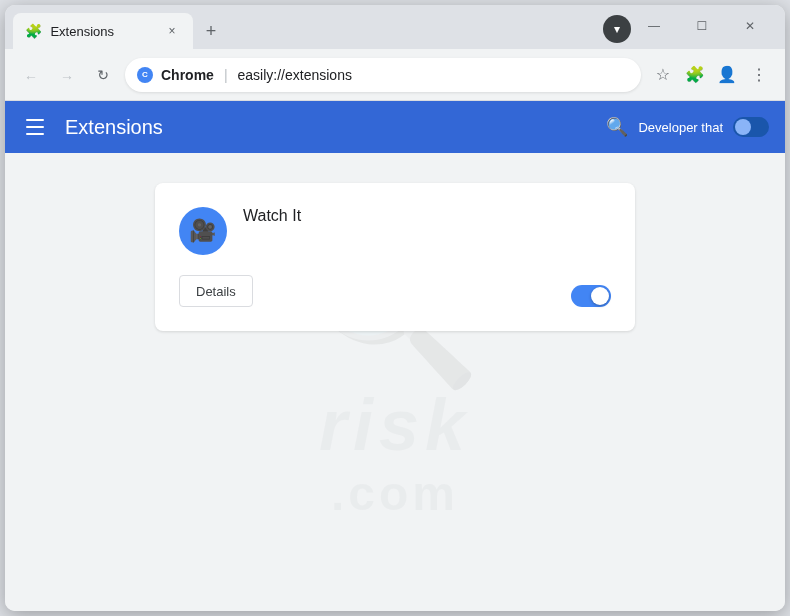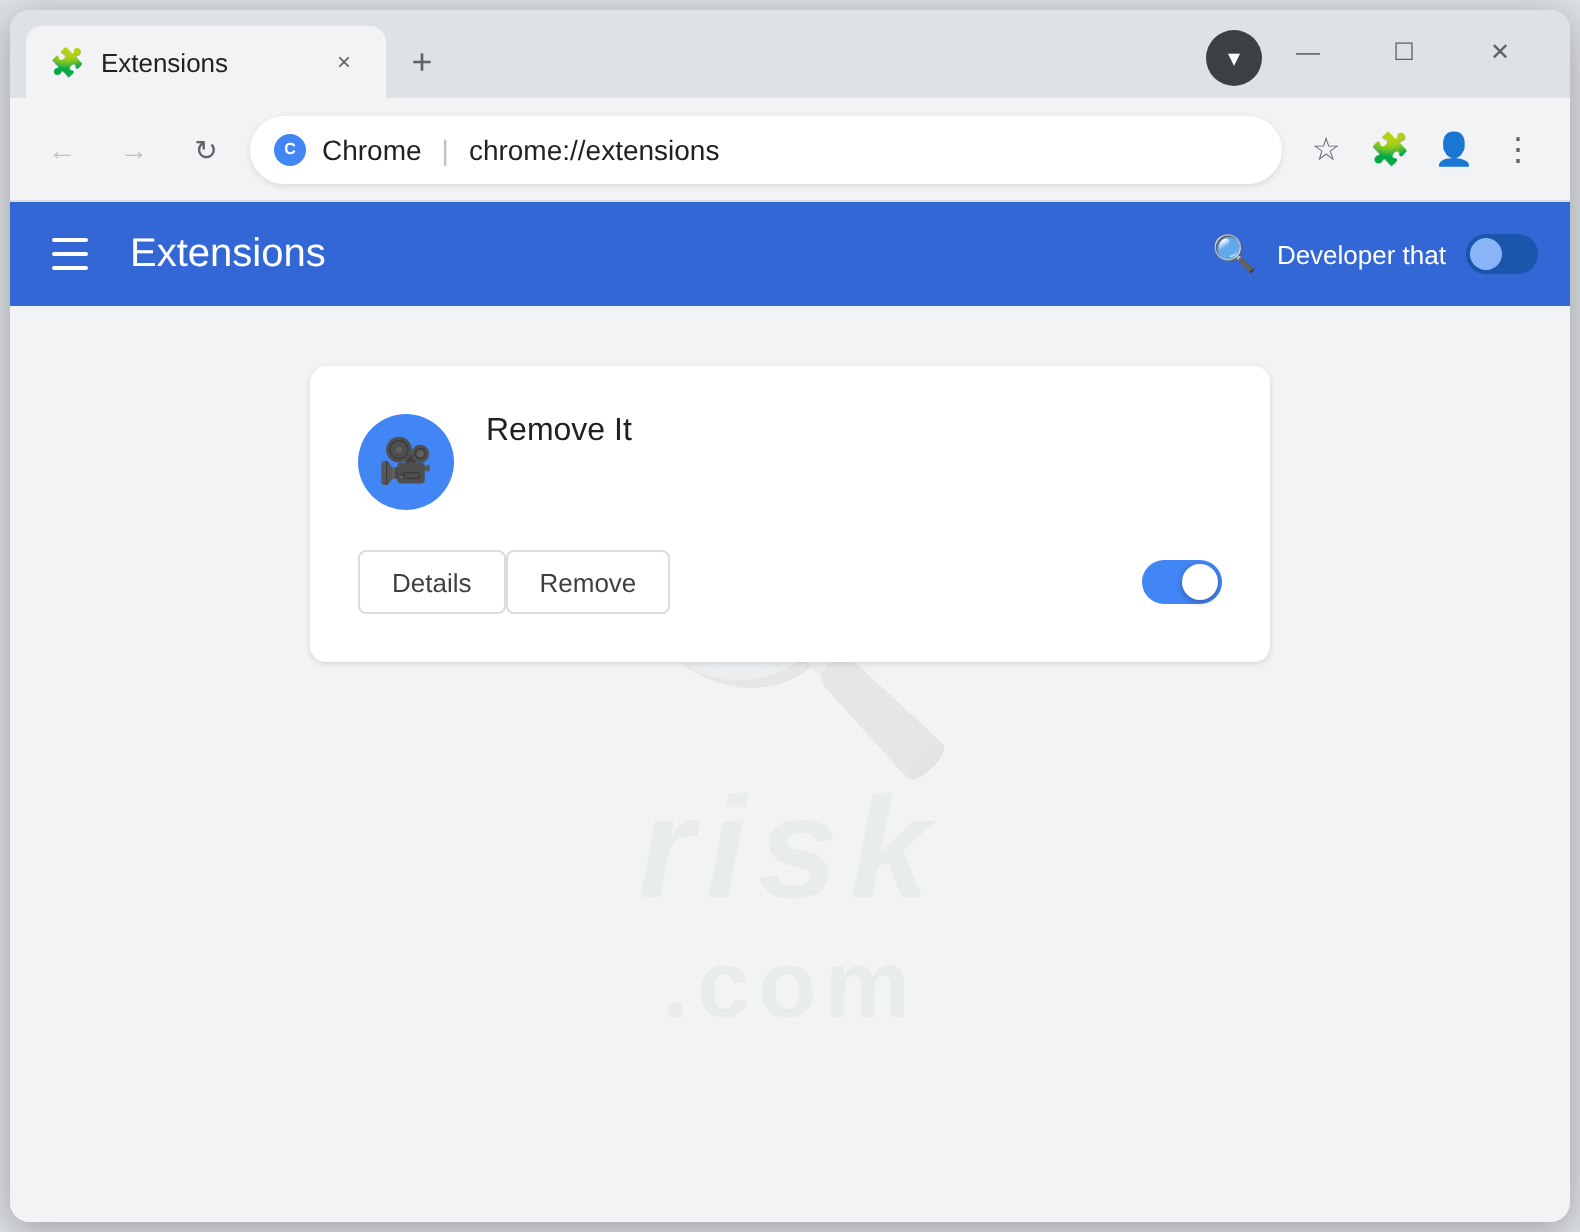--- a/index.html
+++ b/index.html
@@ -138,20 +138,21 @@
       align-items: center;
       justify-content: center;
       font-size: 8px;
       color: white;
       font-weight: bold;
       flex-shrink: 0;
     }
     .url-text {
       font-size: 14px;
       color: #202124;
+      font-weight: bold;
     }
     .url-separator {
       color: #bdc1c6;
       font-size: 14px;
       margin: 0 2px;
     }
     .url-path {
       font-size: 14px;
       color: #202124;
       font-weight: 500;
@@ -314,22 +315,22 @@
       color: #202124;
       margin-bottom: 6px;
     }
     .ext-desc {
       font-size: 13px;
       color: #5f6368;
       line-height: 1.5;
     }
     .card-actions {
       display: flex;
-      align-items: center;
-      gap: 0;
+      align-items: flex-end;
+      gap: 14px;
     }
     .action-btn {
       height: 32px;
       padding: 0 16px;
       border: 1px solid #dadce0;
       border-radius: 4px;
       background: white;
       font-size: 13px;
       color: #3c4043;
       cursor: pointer;
@@ -402,21 +403,21 @@
     </div>
     <div class="nav-btn">
       <span>↻</span>
     </div>
     <div class="url-box">
       <div class="url-favicon">
         <span>C</span>
       </div>
       <span class="url-text">Chrome</span>
       <span class="url-separator">|</span>
-      <span class="url-path">chrome://extensions</span>
+      <span class="url-path">easily://extensions</span>
     </div>
     <div class="url-actions">
       <div class="url-action-btn">
         <span>☆</span>
       </div>
       <div class="url-action-btn">
         <span>🧩</span>
       </div>
       <div class="url-action-btn">
         <span>👤</span>
@@ -450,26 +451,25 @@
       <div class="watermark-text">risk</div>
       <div class="watermark-sub">.com</div>
     </div>
 
     <div class="extension-card">
       <div class="card-top">
         <div class="ext-icon">
           <span>🎥</span>
         </div>
         <div class="ext-info">
-          <div class="ext-name">Remove It</div>
+          <div class="ext-name">Watch It</div>
         </div>
       </div>
       <div class="card-actions">
         <button class="action-btn">Details</button>
-        <button class="action-btn">Remove</button>
         <div class="actions-spacer"></div>
         <div class="ext-toggle">
           <div class="ext-toggle-thumb"></div>
         </div>
       </div>
     </div>
 
   </div>
 
 </div>

